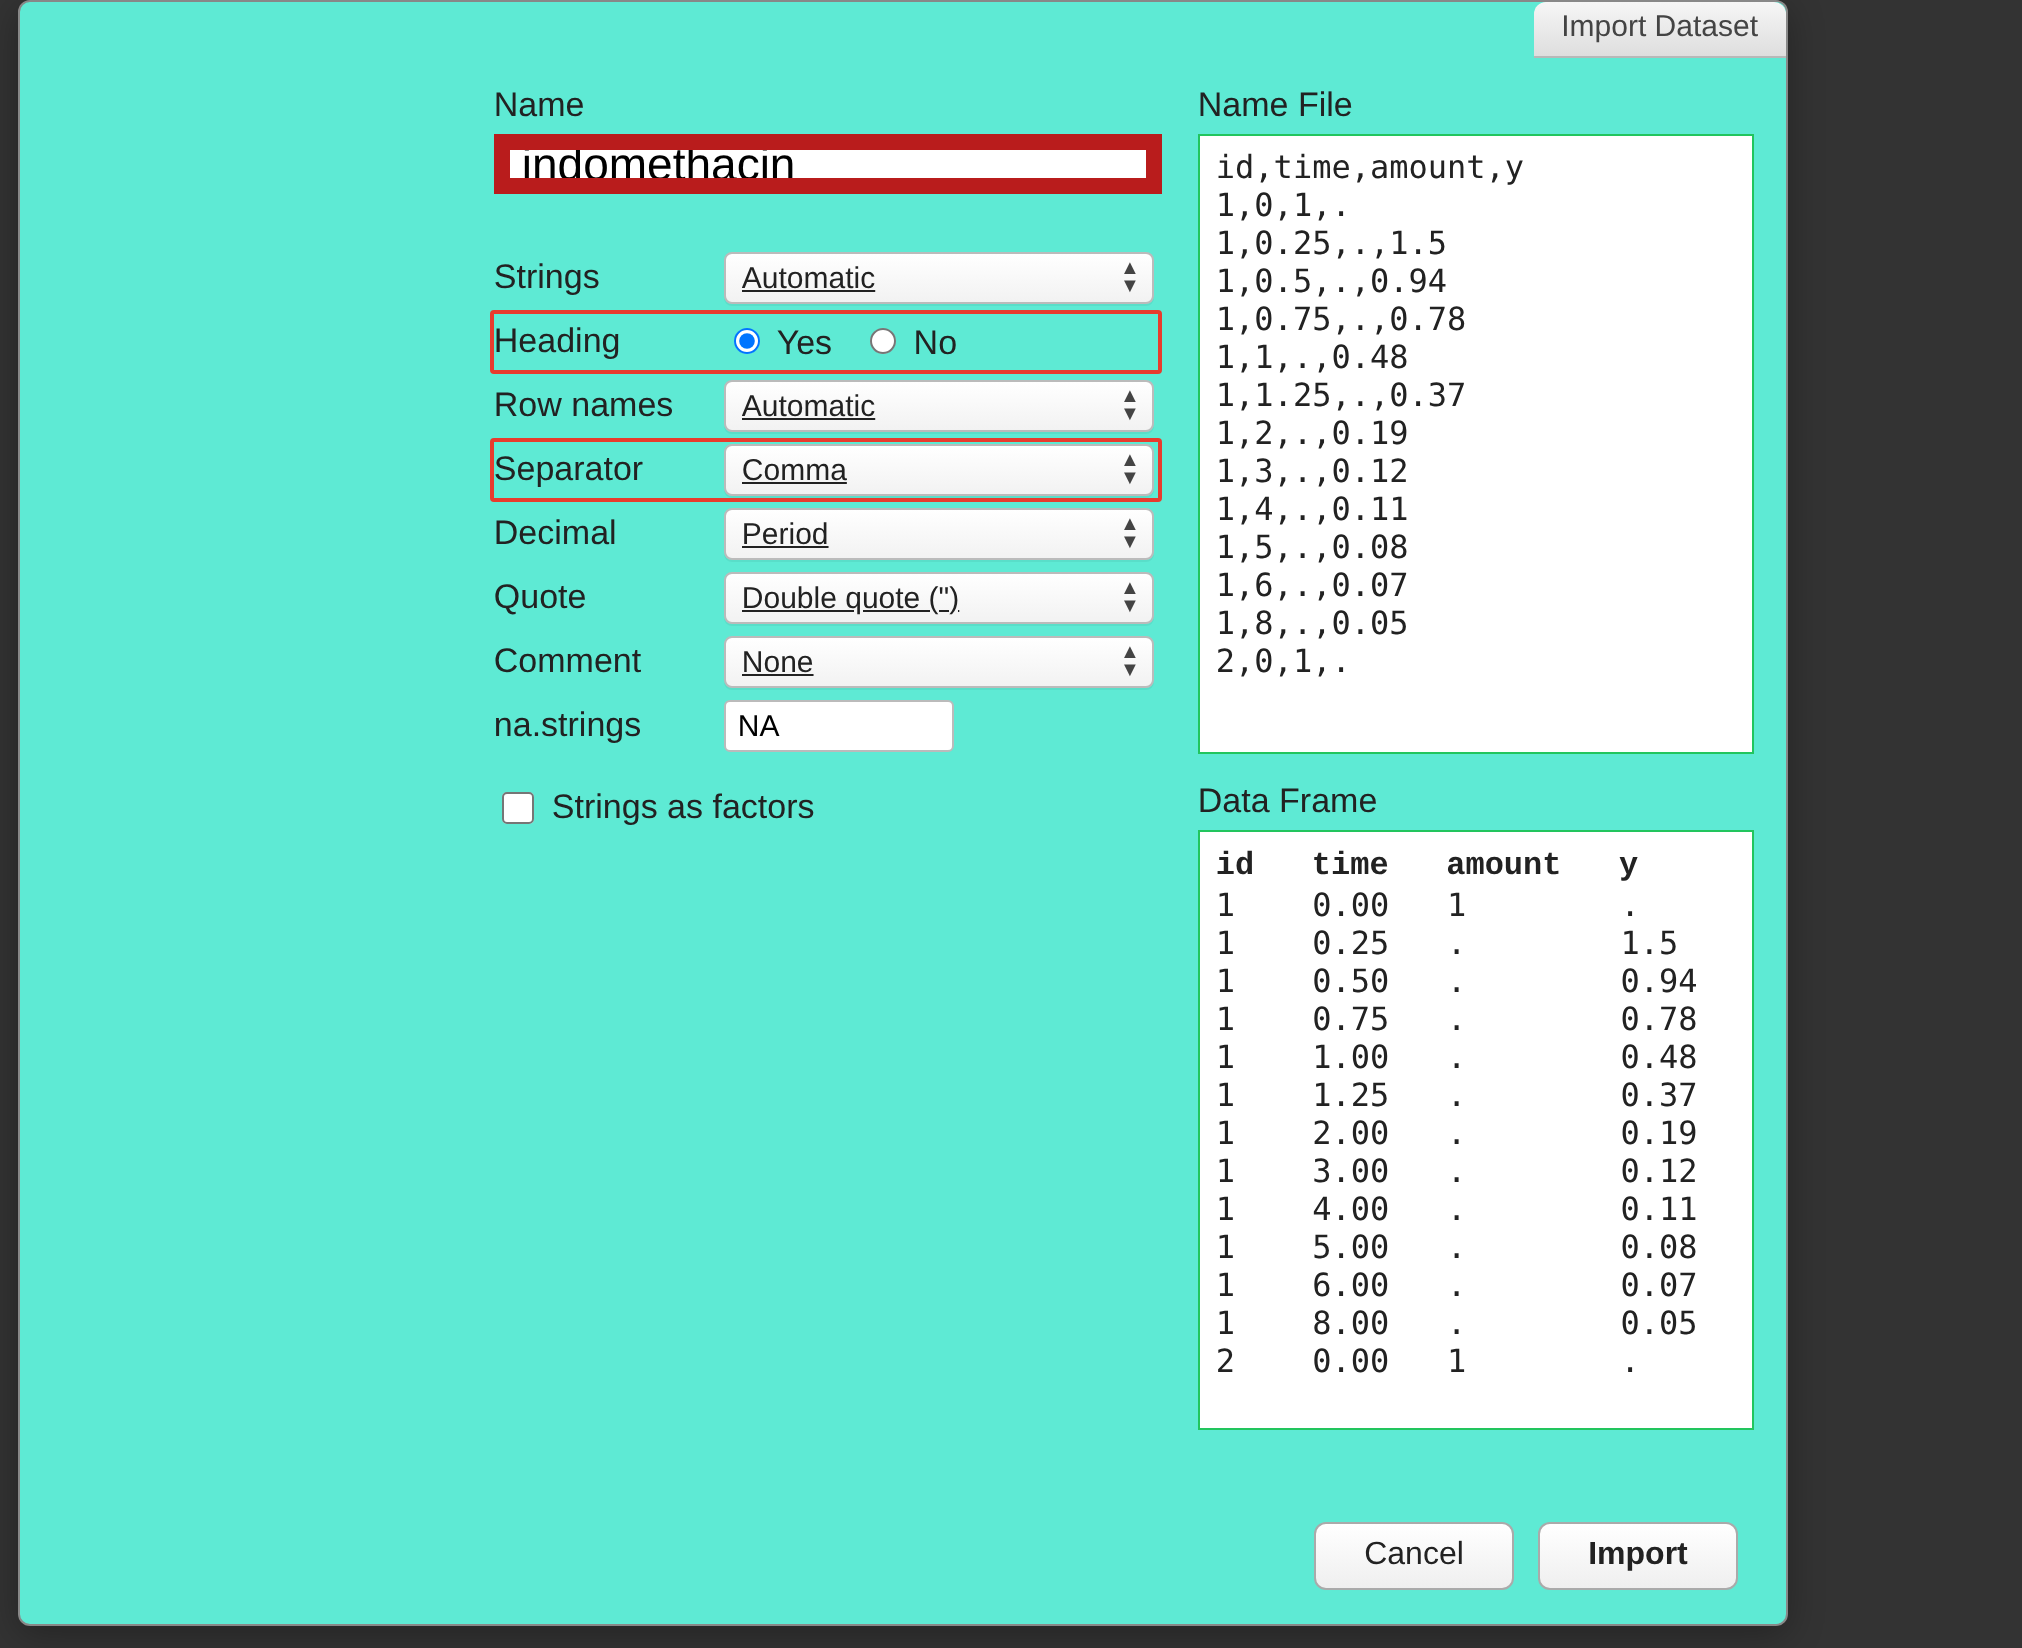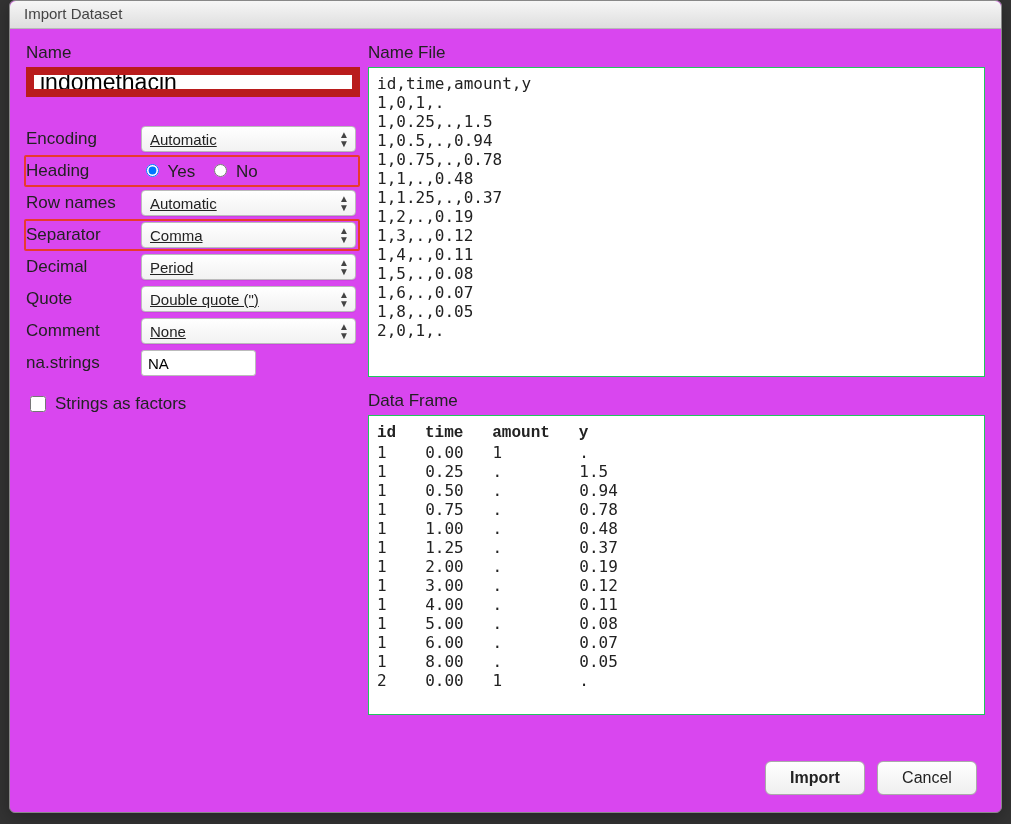--- a/index.html
+++ b/index.html
@@ -7,42 +7,43 @@
     margin: 0; padding: 0;
     width: 1011px; height: 824px;
     font-family: "Lucida Grande", "Helvetica Neue", Arial, sans-serif;
     font-size: 15px;
     background: #333;
     color: #222;
   }
   .dialog {
     position: absolute;
     left: 9px; top: 0;
-    width: 993px; height: 813px;
-    background: #d946ef;
+    width: 885px; height: 813px;
+    background: #5eead4;
     border: 1px solid #888;
     border-radius: 6px;
     box-shadow: 0 4px 18px rgba(0,0,0,0.3);
     display: flex;
     flex-direction: column;
+    align-items: flex-end;
   }
   .titlebar {
     height: 28px;
     background: linear-gradient(#f6f6f6, #dedede);
     border-bottom: 1px solid #b8b8b8;
     border-radius: 6px 6px 0 0;
     padding: 4px 14px;
     font-size: 15px;
     color: #444;
   }
   .body {
     flex: 1;
     display: flex;
     padding: 14px 16px 0 16px;
-    gap: 8px;
+    gap: 18px;
     min-height: 0;
   }
   .leftcol {
     width: 334px;
     flex: none;
     font-size: 16px;
   }
   .rightcol {
     flex: 1;
     display: flex;
@@ -179,21 +180,21 @@
   <div class="titlebar">Import Dataset</div>
   <div class="body">
 
     <div class="leftcol">
       <span class="lbl">Name</span>
       <input class="name-input" type="text" value="indomethacin" style="">
 
       <div class="spacer"></div>
 
       <div class="optrow">
-        <div class="optlabel">Encoding</div>
+        <div class="optlabel">Strings</div>
         <div class="optctrl">
           <div class="selectwrap">
             <select>
               <option>Automatic</option>
             </select>
             <div class="arrows">▲<br>▼</div>
           </div>
         </div>
       </div>
 
@@ -314,16 +315,16 @@
 1    4.00   .        0.11  
 1    5.00   .        0.08  
 1    6.00   .        0.07  
 1    8.00   .        0.05  
 2    0.00   1        .     
 </div>
     </div>
 
   </div>
   <div class="footer">
+    <button class="btn">Cancel</button>
     <button class="btn default">Import</button>
-    <button class="btn">Cancel</button>
   </div>
 </div>
 
 </body></html>

